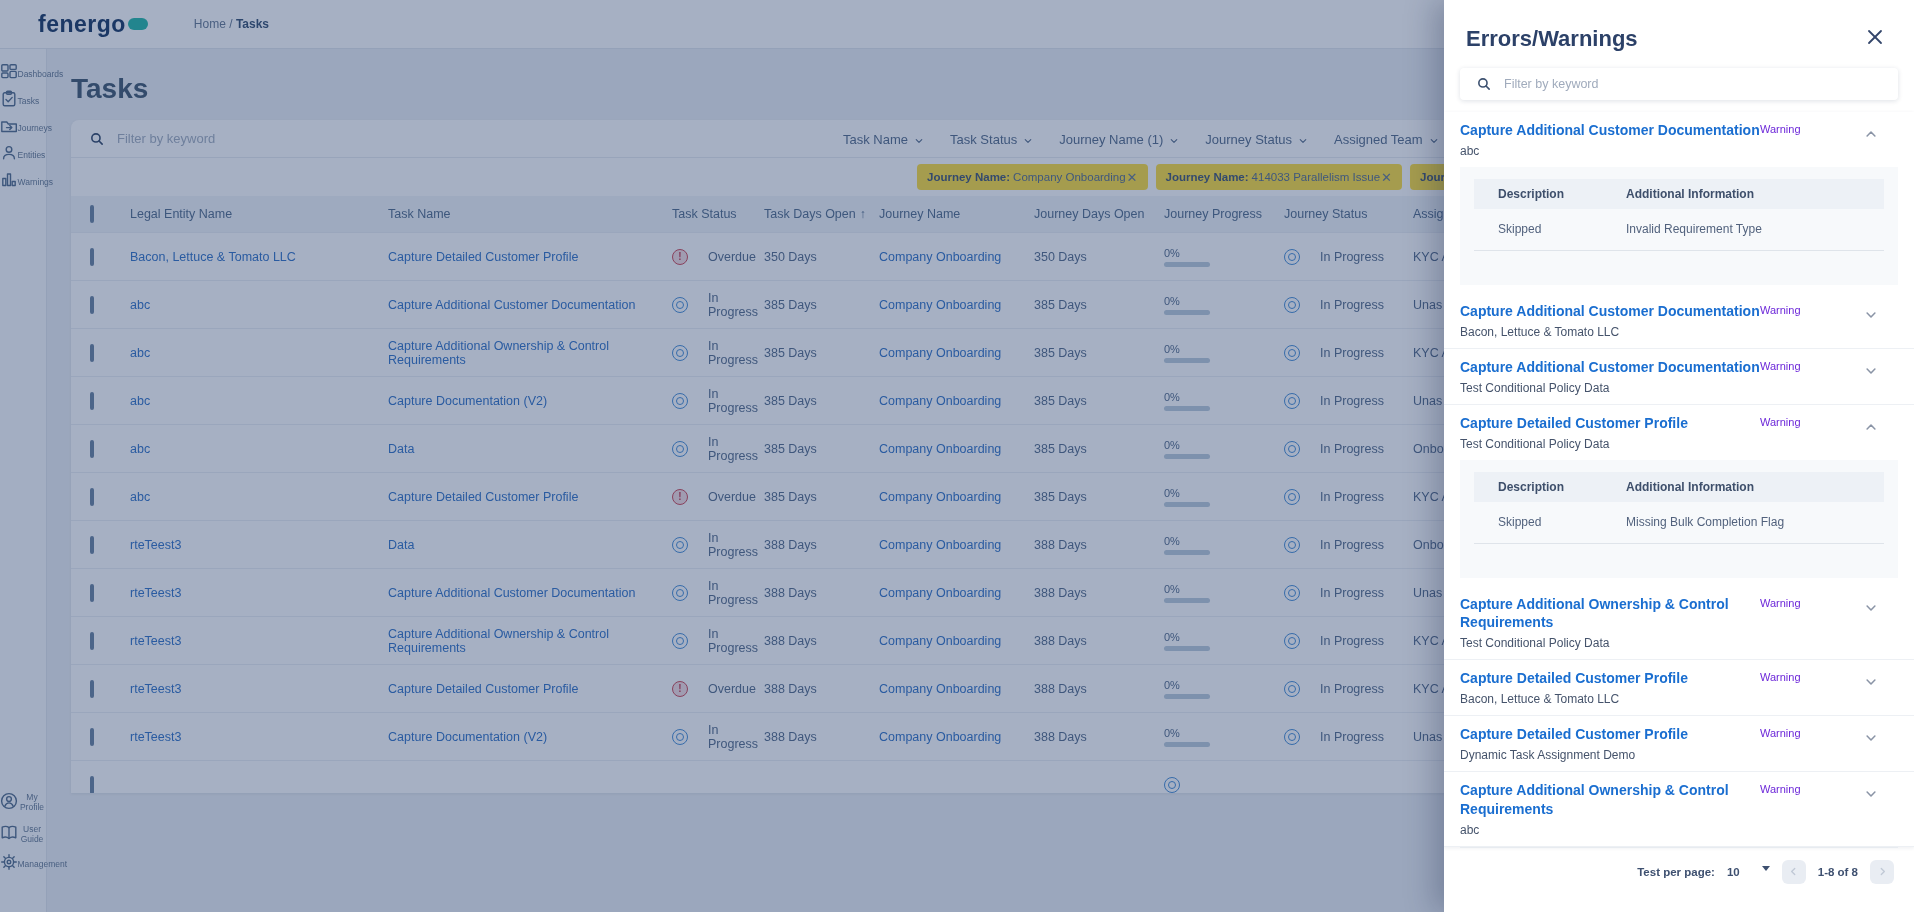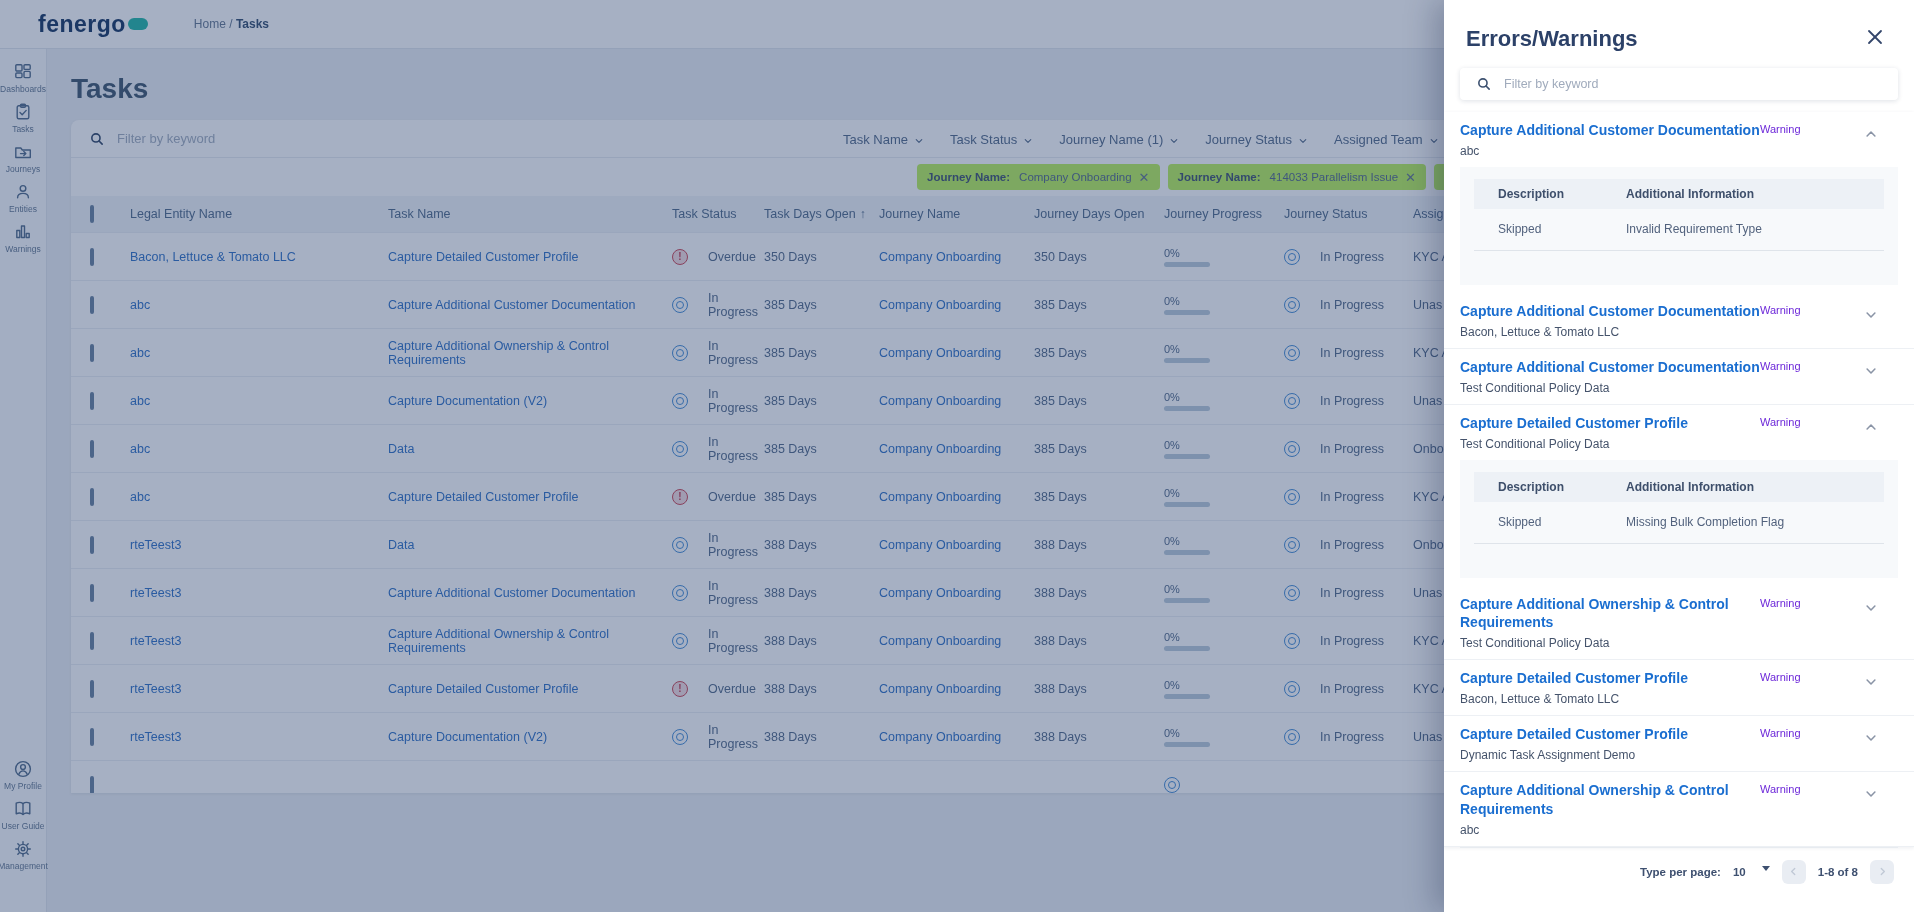--- a/index.html
+++ b/index.html
@@ -14,21 +14,21 @@
     display:flex; align-items:center; }
   .logo-pill { display:inline-block; width:20px; height:12px; border-radius:7px; background:#2fbcab; margin-left:2px; }
   .crumbs { margin-left:46px; font-size:12px; color:#6d7f97; }
   .crumbs .cur { color:#3f5878; font-weight:bold; }
 
   
   .sidebar { position:absolute; left:0; top:49px; width:47px; height:863px; background:#fbfcfd;
     border-right:1px solid #e3e8ee; display:flex; flex-direction:column; z-index:1; }
   .snav { display:flex; flex-direction:column; align-items:center; padding-top:14px; }
   .snav.bottom { margin-top:auto; padding-bottom:32px; }
-  .sitem { width:47px; display:flex; flex-direction:column; align-items:center; margin-bottom:9px; cursor:pointer; }
+  .sitem { width:47px; display:flex; align-items:center; margin-bottom:9px; cursor:pointer; }
   .sico { width:18px; height:18px; color:#5a7390; }
   .sico svg { width:18px; height:18px; stroke:#5a7390; fill:none; stroke-width:1.4; stroke-linecap:round; stroke-linejoin:round; }
   .slabel { font-size:8.5px; color:#6b7f97; margin-top:3px; text-align:center; }
 
   
   .main { position:absolute; left:47px; top:49px; width:1867px; height:863px; }
   .page-title { position:absolute; left:24px; top:24px; font-size:28px; color:#4a6076; }
   .card { position:absolute; left:24px; top:71px; right:0; height:673px; background:#fff;
     border-radius:8px 0 0 0; box-shadow:0 1px 3px rgba(30,50,90,.08); overflow:hidden; }
 
@@ -37,21 +37,21 @@
   .mag svg { width:16px; height:16px; stroke:#3d5170; fill:none; stroke-width:1.8; stroke-linecap:round; }
   .search-input { border:none; outline:none; margin-left:12px; width:320px; font-size:13px; color:#43546e; background:transparent; }
   .search-input::placeholder { color:#a7b2c2; }
   .drops { position:absolute; left:772px; top:0; height:38px; display:flex; gap:26px; align-items:center; white-space:nowrap; }
   .drop { display:flex; align-items:center; gap:6px; font-size:13px; color:#5d7390; cursor:pointer; }
   .chev { width:10px; height:10px; }
   .chev svg { width:10px; height:10px; stroke:#5d7390; fill:none; stroke-width:2; stroke-linecap:round; stroke-linejoin:round; }
 
   .chips-row { position:relative; height:38px; }
   .chips { position:absolute; left:846px; top:0; height:38px; display:flex; gap:8px; align-items:center; white-space:nowrap; }
-  .chip { display:flex; align-items:center; gap:7px; height:26px; padding:6px 10px; background:#bef264; border-radius:4px; font-size:11.5px; color:#5d7390; }
+  .chip { display:flex; align-items:center; gap:1px; height:26px; padding:6px 10px; background:#fde047; border-radius:4px; font-size:11.5px; color:#5d7390; }
   .chip b { color:#4a5d78; font-weight:bold; margin-right:2px; }
   .chip .x { font-size:13px; color:#6b7f97; cursor:pointer; }
 
   .grid { display:grid; grid-template-columns:40px 258px 284px 92px 115px 155px 130px 120px 129px minmax(0,1fr);
     align-items:center; padding-left:19px; }
   .thead { height:36px; background:#f2f5f9; font-size:12.5px; color:#5a7390; }
   .th { display:flex; align-items:center; gap:4px; }
   .sort { color:#5a7390; font-size:12px; }
   .trow { height:48px; border-top:1px solid #edf0f4; font-size:12.5px; color:#5d7390; }
   .cb { width:16px; height:16px; border:2px solid #7188a3; border-radius:4px; background:transparent; cursor:pointer; }
@@ -90,21 +90,21 @@
   .pchev { width:46px; display:flex; justify-content:center; padding-top:6px; }
   .pchev svg { width:14px; height:14px; stroke:#8a94a6; fill:none; stroke-width:2; stroke-linecap:round; stroke-linejoin:round; }
   .pdet { background:#f7f9fb; margin:0 16px 8px; padding:12px 14px 4px; }
   .dhead { display:flex; background:#edf1f6; height:30px; align-items:center; font-size:12px; font-weight:bold; color:#3e4f6b; }
   .drow { display:flex; height:42px; align-items:center; font-size:12px; color:#52627d; border-bottom:1px solid #dfe4ea; }
   .dc1 { width:152px; padding-left:24px; }
   .dc2 { flex:1; }
   .dspace { height:30px; }
   .ppag { display:flex; justify-content:flex-end; align-items:center; gap:12px; margin:0 16px; padding:12px 4px 0; border-top:1px solid #e7ebf0; }
   .ppag .lbl { font-size:11.5px; font-weight:bold; color:#3e5070; }
-  .rpp { display:flex; gap:16px; cursor:pointer; }
+  .rpp { display:flex; gap:22px; cursor:pointer; }
   .caret { width:0; height:0; border-left:4px solid transparent; border-right:4px solid transparent; border-top:5px solid #3e5070; }
   .pbtn { width:24px; height:24px; border-radius:6px; background:#e9edf3; border:none; display:flex; align-items:center; justify-content:center; cursor:default; }
   .pbtn svg { width:11px; height:11px; stroke:#c0c9d6; fill:none; stroke-width:2.2; stroke-linecap:round; stroke-linejoin:round; }
 </style>
 </head>
 <body>
 
 <div class="app">
 
   <header class="topbar">
@@ -681,21 +681,21 @@
     </div>
     <div class="psev">Warning</div>
     <div class="pchev">
             <svg viewBox="0 0 18 18">
               <polyline points="4,6.5 9,11.5 14,6.5"></polyline>
             </svg>
           </div>
   </div>
       </div>
     <div class="ppag">
-      <span class="lbl">Type per page:</span>
+      <span class="lbl">Test per page:</span>
       <span class="rpp">
         <span class="lbl">10</span>
         <span class="caret"></span>
       </span>
       <button class="pbtn">
           <svg viewBox="0 0 18 18">
             <polyline points="11,4 6,9 11,14"></polyline>
           </svg>
         </button>
       <span class="lbl">1-8 of 8</span>

